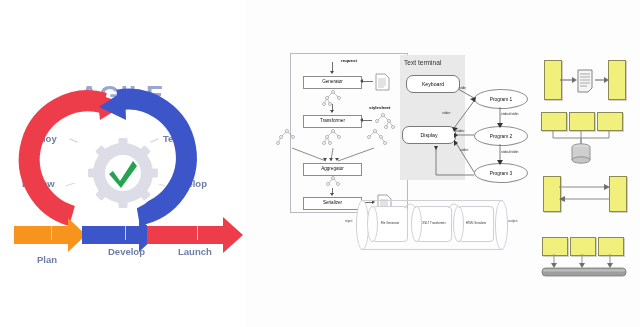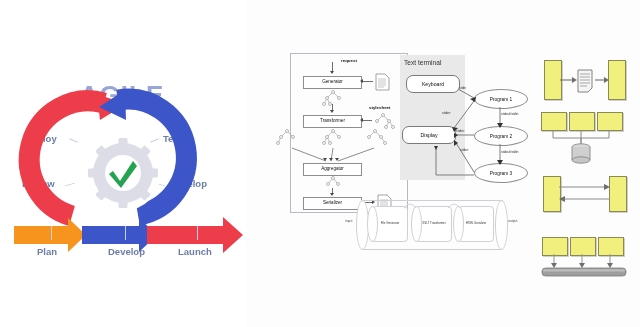--- a/index.html
+++ b/index.html
@@ -92,21 +92,21 @@
             <rect x="-35" y="-4.5" width="9" height="9" rx="1.5" transform="rotate(45)"></rect>
             <rect x="26" y="-4.5" width="9" height="9" rx="1.5" transform="rotate(45)"></rect>
           </g>
         </g>
         <circle r="18" fill="#ffffff"></circle>
         <path d="M -10 -2 L -3 8 L 10 -12 L 14 -7 L -2 15 L -14 1 Z" fill="#24a450"></path>
       </g>
     </svg>
 
     <div class="tick" style="left:51px;top:226px;width:1px;height:14px;"></div>
-    <div class="base-lbl" style="left:37px;top:246px;">Plan</div>
+    <div class="base-lbl" style="left:37px;top:254px;">Plan</div>
 
     <div class="tick" style="left:125px;top:226px;width:1px;height:14px;"></div>
     <div class="base-lbl" style="left:108px;top:246px;">Develop</div>
 
     <div class="tick" style="left:197px;top:226px;width:1px;height:14px;"></div>
     <div class="base-lbl" style="left:178px;top:246px;">Launch</div>
   </div>
 
   <div id="tech-panel">
 

